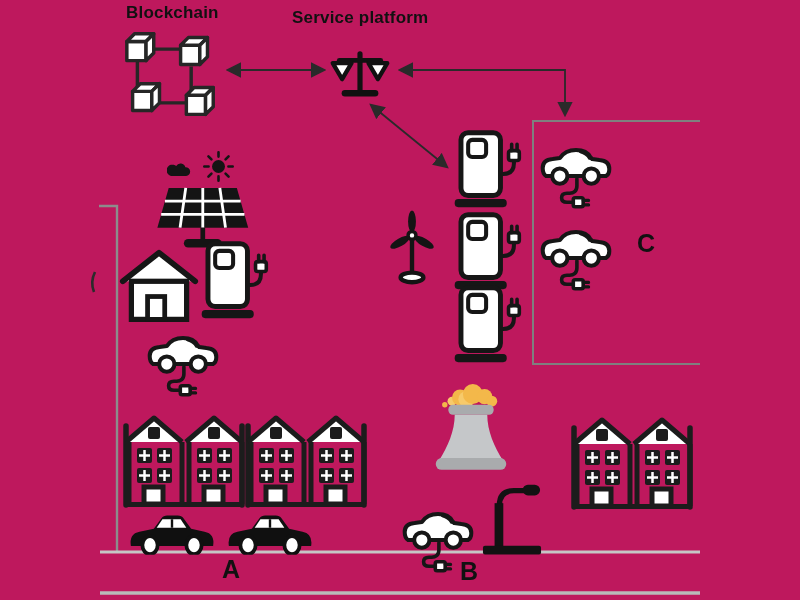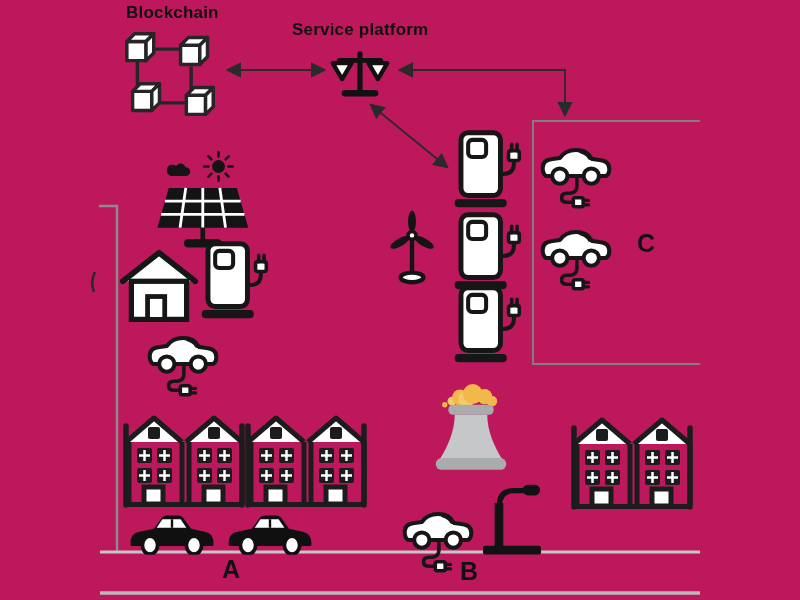--- a/index.html
+++ b/index.html
@@ -165,21 +165,21 @@
       <symbol id="sym-lamp" viewBox="0 0 62 82">
         <path d="M18,28 Q18,13 33,13 H44" fill="none" stroke="#121212" stroke-width="5.5"></path>
         <rect x="42" y="7" width="18" height="11" rx="5.5" fill="#121212"></rect>
         <rect x="13" y="26" width="9" height="46" fill="#121212"></rect>
         <rect x="1" y="70" width="60" height="9" rx="2" fill="#121212"></rect>
       </symbol>
     </defs>
   </svg>
 
   <div class="lbl lbl-top" style="left:126px;top:3px;">Blockchain</div>
-  <div class="lbl lbl-top" style="left:292px;top:20px;text-align:right;">Service platform</div>
+  <div class="lbl lbl-top" style="left:292px;top:8px;text-align:right;">Service platform</div>
 
   <div class="icon" style="left:123px;top:28px;width:96px;">
     <svg viewBox="0 0 100 94">
         <use href="#sym-blockchain"></use>
       </svg>
   </div>
   <div class="icon" style="left:328px;top:50px;width:64px;">
     <svg viewBox="0 0 68 58">
         <use href="#sym-scale"></use>
       </svg>

